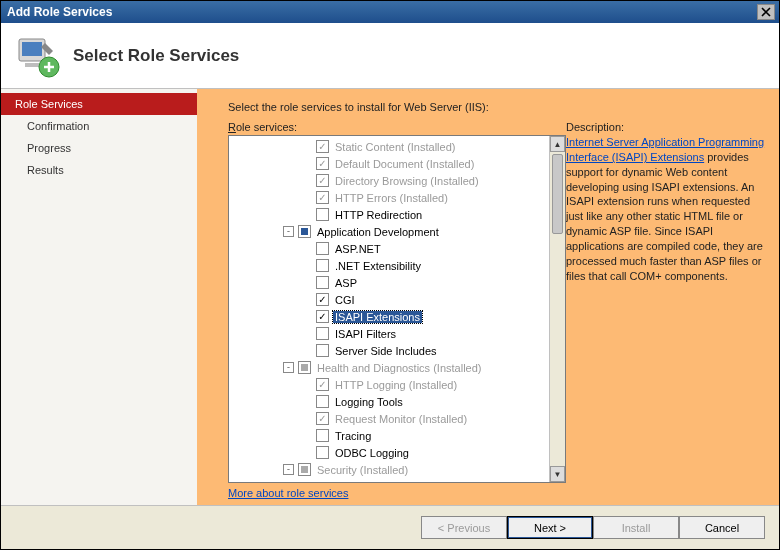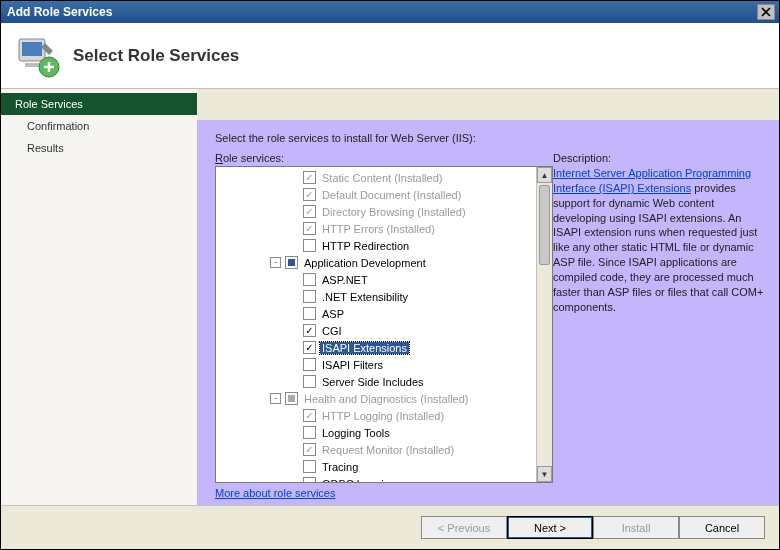--- a/index.html
+++ b/index.html
@@ -7,23 +7,23 @@
   .window { width:780px; height:550px; border:1px solid #000; display:flex; flex-direction:column; background:#ece9d8; }
   .titlebar { height:22px; background:linear-gradient(#3a6ea5,#1e4e8c); color:#fff; display:flex; align-items:center; padding:0 4px; font-weight:bold; }
   .titlebar .title { flex:1; padding-left:2px; font-size:12px; }
   .titlebar .close { width:18px; height:16px; background:#c0c0c0; border:1px solid #888; display:flex; align-items:center; justify-content:center; color:#000; font-family:Arial; font-size:11px; line-height:1; cursor:default; }
   .header { height:66px; background:#fff; border-bottom:1px solid #c0c0c0; display:flex; align-items:center; padding:0 14px; }
   .header .icon { width:46px; height:46px; margin-right:12px; }
   .header h1 { font-size:17px; font-weight:600; margin:0; color:#333; }
   .body { flex:1; display:flex; min-height:0; }
   .sidebar { width:196px; background:#f5f4f0; padding-top:4px; }
   .nav-item { height:22px; display:flex; align-items:center; padding-left:14px; color:#333; }
-  .nav-item.selected { background:#14532d; color:#fff; }
+  .nav-item.selected { background:#b91c1c; color:#fff; }
   .nav-sub { padding-left:26px; }
-  .content { flex:1; background:#c4b5fd; padding:12px 14px 6px 18px; display:flex; flex-direction:column; min-height:0;margin-top:31px; }
+  .content { flex:1; background:#fdba74; padding:12px 14px 6px 31px; display:flex; flex-direction:column; min-height:0; }
   .intro { margin-bottom:8px; color:#222; }
   .cols { flex:1; display:flex; gap:0; min-height:0; }
   .left { flex:0 0 338px; display:flex; flex-direction:column; min-height:0; }
   .right { flex:1; min-width:0; }
   .label { margin-bottom:2px; color:#222; }
   .label u { text-decoration:underline; }
   .tree-box { flex:1; background:#fff; border:1px solid #7a7a7a; position:relative; overflow:hidden; display:flex; }
   .tree-scroll { flex:1; overflow-y:hidden; overflow-x:hidden; padding:2px 0; }
   .scrollbar { width:16px; background:#ece9d8; border-left:1px solid #c0c0c0; display:flex; flex-direction:column; }
   .scrollbar .sb-btn { height:16px; background:#ddd; border:1px solid #999; display:flex; align-items:center; justify-content:center; font-size:8px; color:#333; }
@@ -82,20 +82,23 @@
   <div class="body">
 
     <div class="sidebar">
       <div class="nav-item selected">
           <span>Role Services</span>
         </div>
       <div class="nav-item nav-sub">
           <span>Confirmation</span>
         </div>
       <div class="nav-item nav-sub">
+          <span>Progress</span>
+        </div>
+      <div class="nav-item nav-sub">
           <span>Results</span>
         </div>
     </div>
 
     <div class="content">
       <div class="intro">Select the role services to install for Web Server (IIS):</div>
 
       <div class="cols">
         <div class="left">
           <div class="label"><u>R</u><span>ole services:</span></div>

